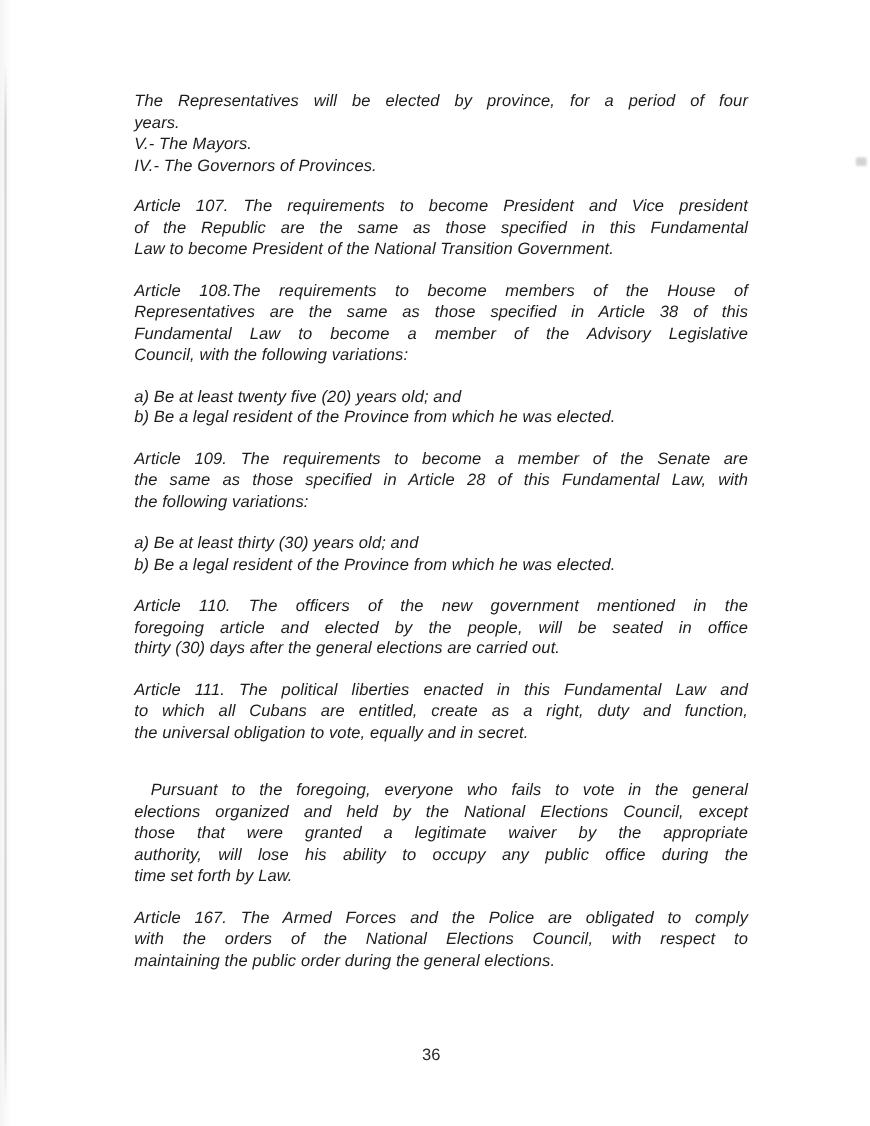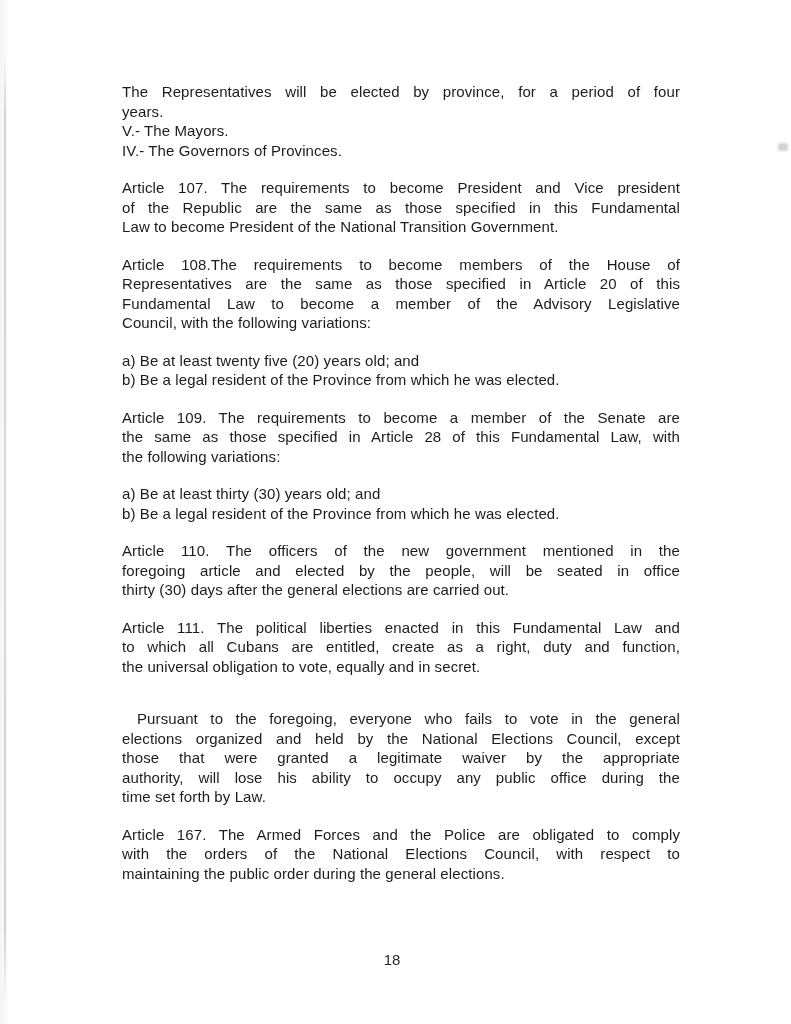--- a/index.html
+++ b/index.html
@@ -58,20 +58,21 @@
   }
   .content {
     position: absolute;
     left: 122px;
     top: 82px;
     width: 558px;
     color: #1c1c1c;
     font-size: 15px;
     line-height: 19.5px;
     letter-spacing: 0.1px;
+    font-style: italic;
   }
   .paragraph {
     margin: 0 0 18px 0;
   }
   .line {
     display: block;
     white-space: normal;
   }
   .line.j {
     text-align: justify;
@@ -107,21 +108,21 @@
         <span class="line">V.- The Mayors.</span>
         <span class="line">IV.- The Governors of Provinces.</span>
       </p>
       <p class="paragraph">
         <span class="line j">Article 107. The requirements to become President and Vice president</span>
         <span class="line j">of the Republic are the same as those specified in this Fundamental</span>
         <span class="line">Law to become President of the National Transition Government.</span>
       </p>
       <p class="paragraph">
         <span class="line j">Article 108.The requirements to become members of the House of</span>
-        <span class="line j">Representatives are the same as those specified in Article 20 of this</span>
+        <span class="line j">Representatives are the same as those specified in Article 38 of this</span>
         <span class="line j">Fundamental Law to become a member of the Advisory Legislative</span>
         <span class="line">Council, with the following variations:</span>
       </p>
       <p class="paragraph">
         <span class="line">a) Be at least twenty five (20) years old; and</span>
         <span class="line">b) Be a legal resident of the Province from which he was elected.</span>
       </p>
       <p class="paragraph">
         <span class="line j">Article 109. The requirements to become a member of the Senate are</span>
         <span class="line j">the same as those specified in Article 28 of this Fundamental Law, with</span>
@@ -146,14 +147,14 @@
         <span class="line j">authority, will lose his ability to occupy any public office during the</span>
         <span class="line">time set forth by Law.</span>
       </p>
       <p class="paragraph">
         <span class="line j">Article 167. The Armed Forces and the Police are obligated to comply</span>
         <span class="line j">with the orders of the National Elections Council, with respect to</span>
         <span class="line">maintaining the public order during the general elections.</span>
       </p>
     </main>
 
-  <footer class="page-number">18</footer>
+  <footer class="page-number">36</footer>
 </div>
 
 </body></html>

